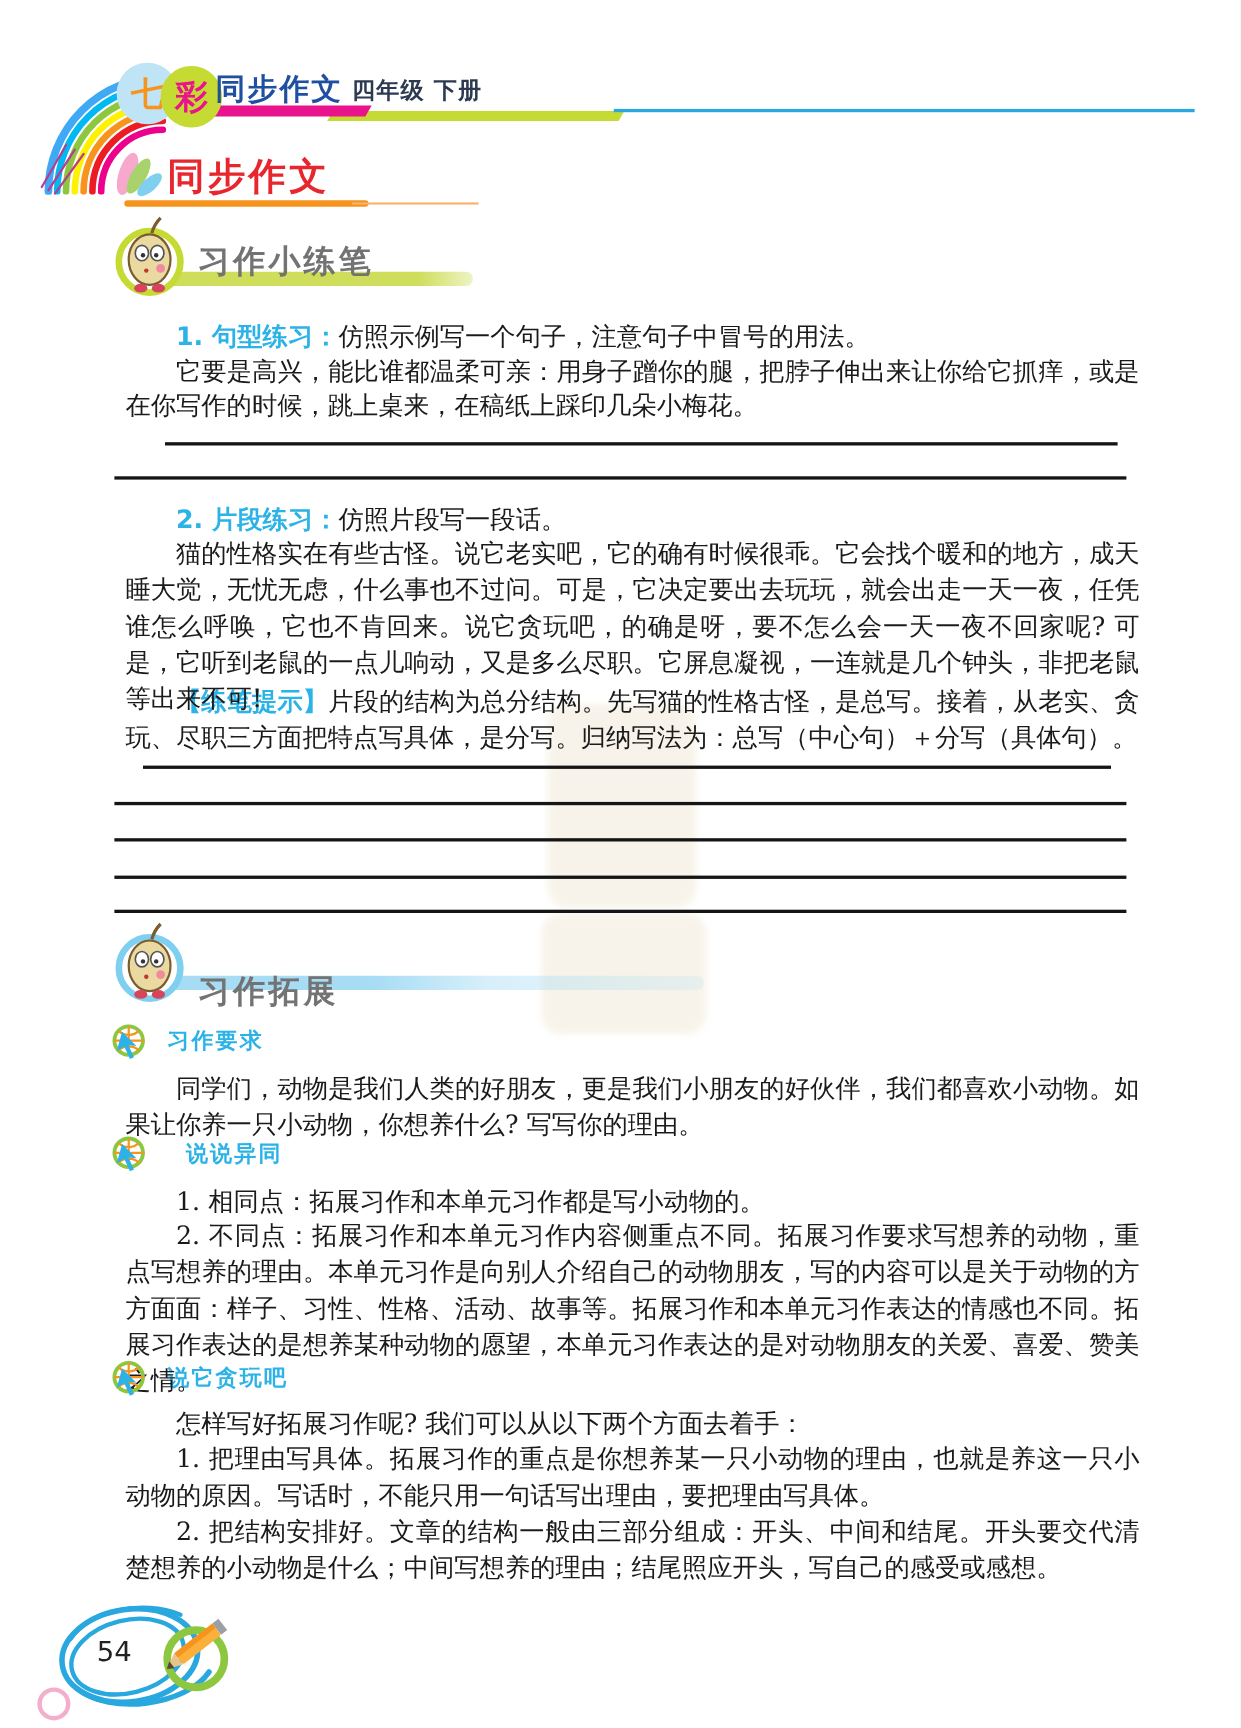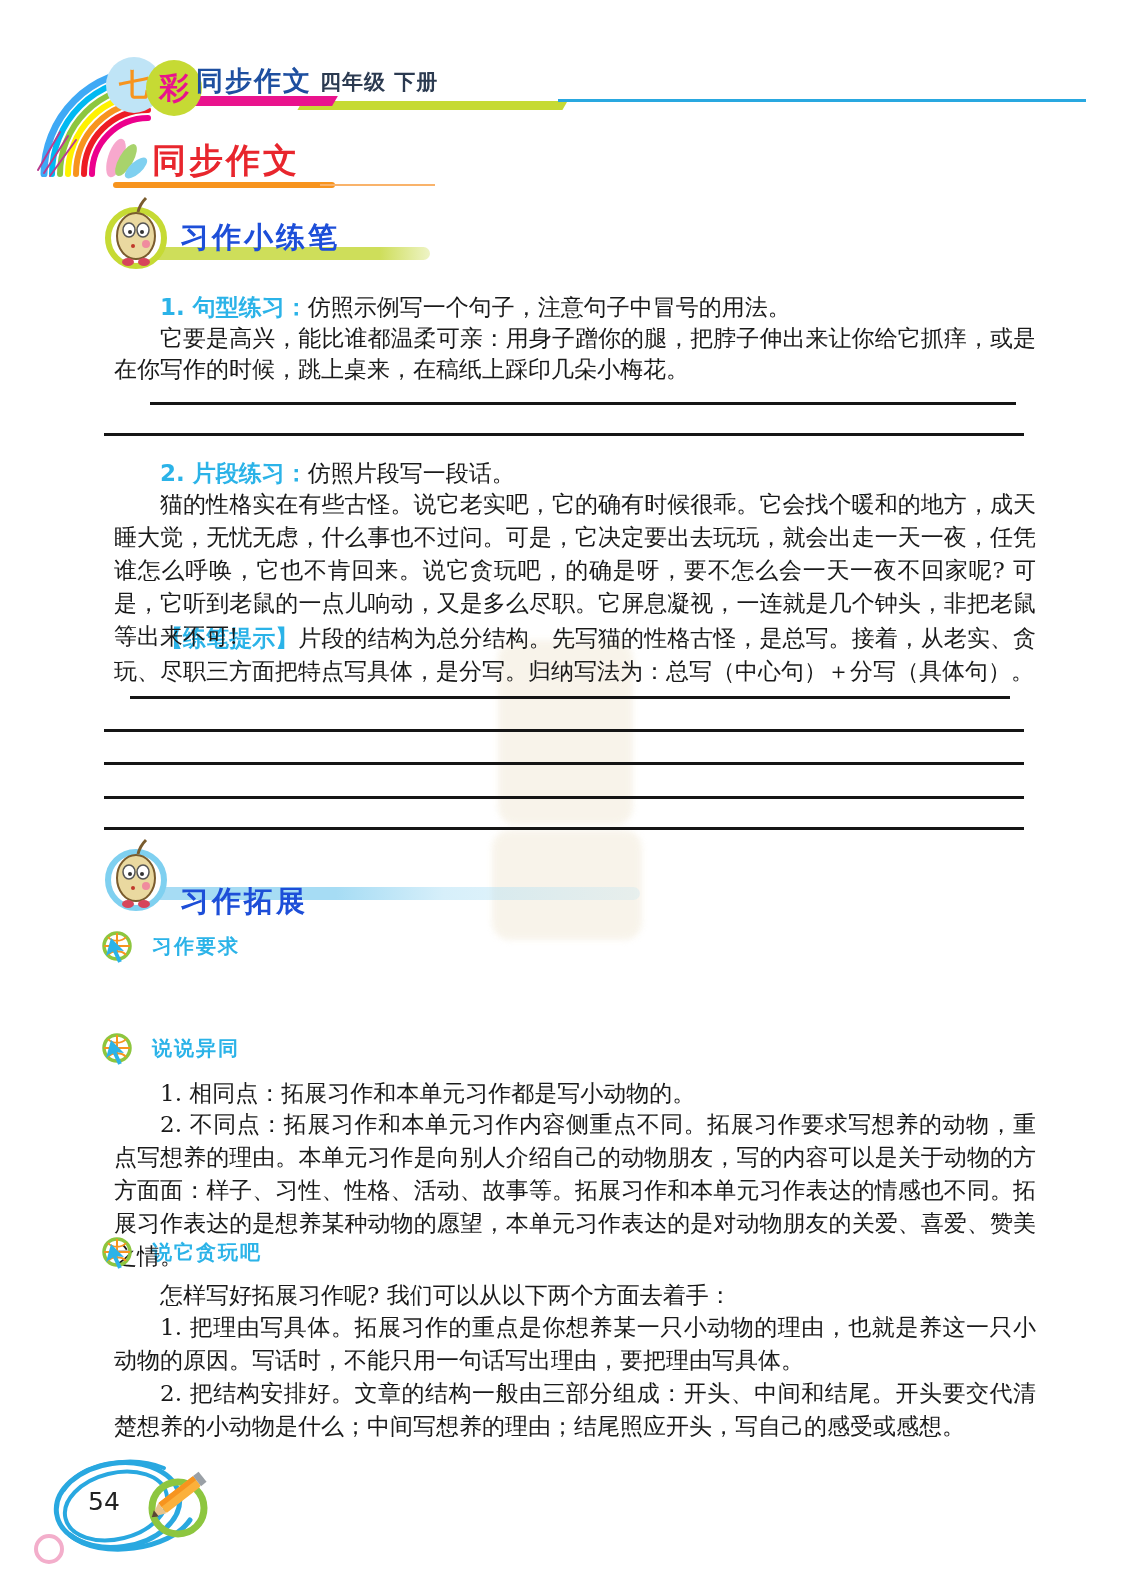--- a/index.html
+++ b/index.html
@@ -24,21 +24,21 @@
   .bar-green{left:300px;top:101px;width:265px;height:9px;background:#c6da34;z-index:1;transform:skewX(-30deg);}
   .line-blue{left:558px;top:99px;width:528px;height:3px;background:#29a8e0;z-index:1;}
 
   
   .main-title{left:152px;top:138px;font-family:"DejaVu Sans", sans-serif;font-weight:bold;
     font-size:34px;color:#e8262d;letter-spacing:3px;z-index:3;}
   .orange-underline{left:113px;top:182px;width:222px;height:6px;background:#f7941e;border-radius:4px;z-index:2;}
   .orange-tail{left:320px;top:184px;width:115px;height:2px;background:#f9b36b;z-index:2;}
 
   
-  .badge-title{font-family:Liberation Mono, monospace;font-weight:bold;font-size:29px;color:#1d4ed8;
+  .badge-title{font-family:Liberation Mono, monospace;font-weight:bold;font-size:29px;color:#737373;
     letter-spacing:3px;z-index:5;}
   .hl-bar{height:13px;border-radius:7px;z-index:2;}
 
   
   .subhead-text{font-family:"DejaVu Sans", sans-serif;font-weight:bold;font-size:20px;color:#2bb3e8;
     letter-spacing:2px;}
 
   
   .para{left:103px;width:922px;margin:11px;font-size:23px;line-height:33px;text-align:justify;
     text-indent:2em;z-index:3;}
@@ -150,28 +150,29 @@
   <div class="abs hl-bar" style="left:150px;top:887px;width:490px;background:linear-gradient(90deg,#a6dcf4 0 38%,rgba(166,220,244,.45) 60%,rgba(166,220,244,.2));"></div>
   <div class="abs badge-title" style="left:180px;top:858px;margin-top:24px;">习作拓展</div>
 
   <svg class="abs" style="left:98px;top:930px;z-index:4;" width="36" height="36" viewBox="0 0 36 36">
     <circle cx="19" cy="16" r="13" fill="none" stroke="#8dc63f" stroke-width="3.5"></circle>
     <path d="M6 16 H32 M19 3 V29 M10 7 C 14 12 24 12 28 7 M10 25 C 14 20 24 20 28 25" stroke="#f7941e" stroke-width="2" fill="none"></path>
     <path d="M8 26 L13 8 L26 21 L17 20 Z" fill="#2bb3e8"></path>
     <path d="M16 19 L22 32" stroke="#2bb3e8" stroke-width="4"></path>
   </svg>
   <div class="abs subhead-text" style="left:152px;top:933px;">习作要求</div>
+  <p class="abs para" style="top:963px;">同学们，动物是我们人类的好朋友，更是我们小朋友的好伙伴，我们都喜欢小动物。如果让你养一只小动物，你想养什么? 写写你的理由。</p>
 
   <svg class="abs" style="left:98px;top:1032px;z-index:4;" width="36" height="36" viewBox="0 0 36 36">
     <circle cx="19" cy="16" r="13" fill="none" stroke="#8dc63f" stroke-width="3.5"></circle>
     <path d="M6 16 H32 M19 3 V29 M10 7 C 14 12 24 12 28 7 M10 25 C 14 20 24 20 28 25" stroke="#f7941e" stroke-width="2" fill="none"></path>
     <path d="M8 26 L13 8 L26 21 L17 20 Z" fill="#2bb3e8"></path>
     <path d="M16 19 L22 32" stroke="#2bb3e8" stroke-width="4"></path>
   </svg>
-  <div class="abs subhead-text" style="left:152px;top:1035px;">说说异同</div>
+  <div class="abs subhead-text" style="left:169px;top:1035px;">说说异同</div>
   <p class="abs para" style="top:1066px;">1. 相同点：拓展习作和本单元习作都是写小动物的。</p>
   <p class="abs para" style="top:1097px;">2. 不同点：拓展习作和本单元习作内容侧重点不同。拓展习作要求写想养的动物，重点写想养的理由。本单元习作是向别人介绍自己的动物朋友，写的内容可以是关于动物的方方面面：样子、习性、性格、活动、故事等。拓展习作和本单元习作表达的情感也不同。拓展习作表达的是想养某种动物的愿望，本单元习作表达的是对动物朋友的关爱、喜爱、赞美之情。</p>
 
   <svg class="abs" style="left:98px;top:1236px;z-index:4;" width="36" height="36" viewBox="0 0 36 36">
     <circle cx="19" cy="16" r="13" fill="none" stroke="#8dc63f" stroke-width="3.5"></circle>
     <path d="M6 16 H32 M19 3 V29 M10 7 C 14 12 24 12 28 7 M10 25 C 14 20 24 20 28 25" stroke="#f7941e" stroke-width="2" fill="none"></path>
     <path d="M8 26 L13 8 L26 21 L17 20 Z" fill="#2bb3e8"></path>
     <path d="M16 19 L22 32" stroke="#2bb3e8" stroke-width="4"></path>
   </svg>
   <div class="abs subhead-text" style="left:152px;top:1239px;">说它贪玩吧</div>

